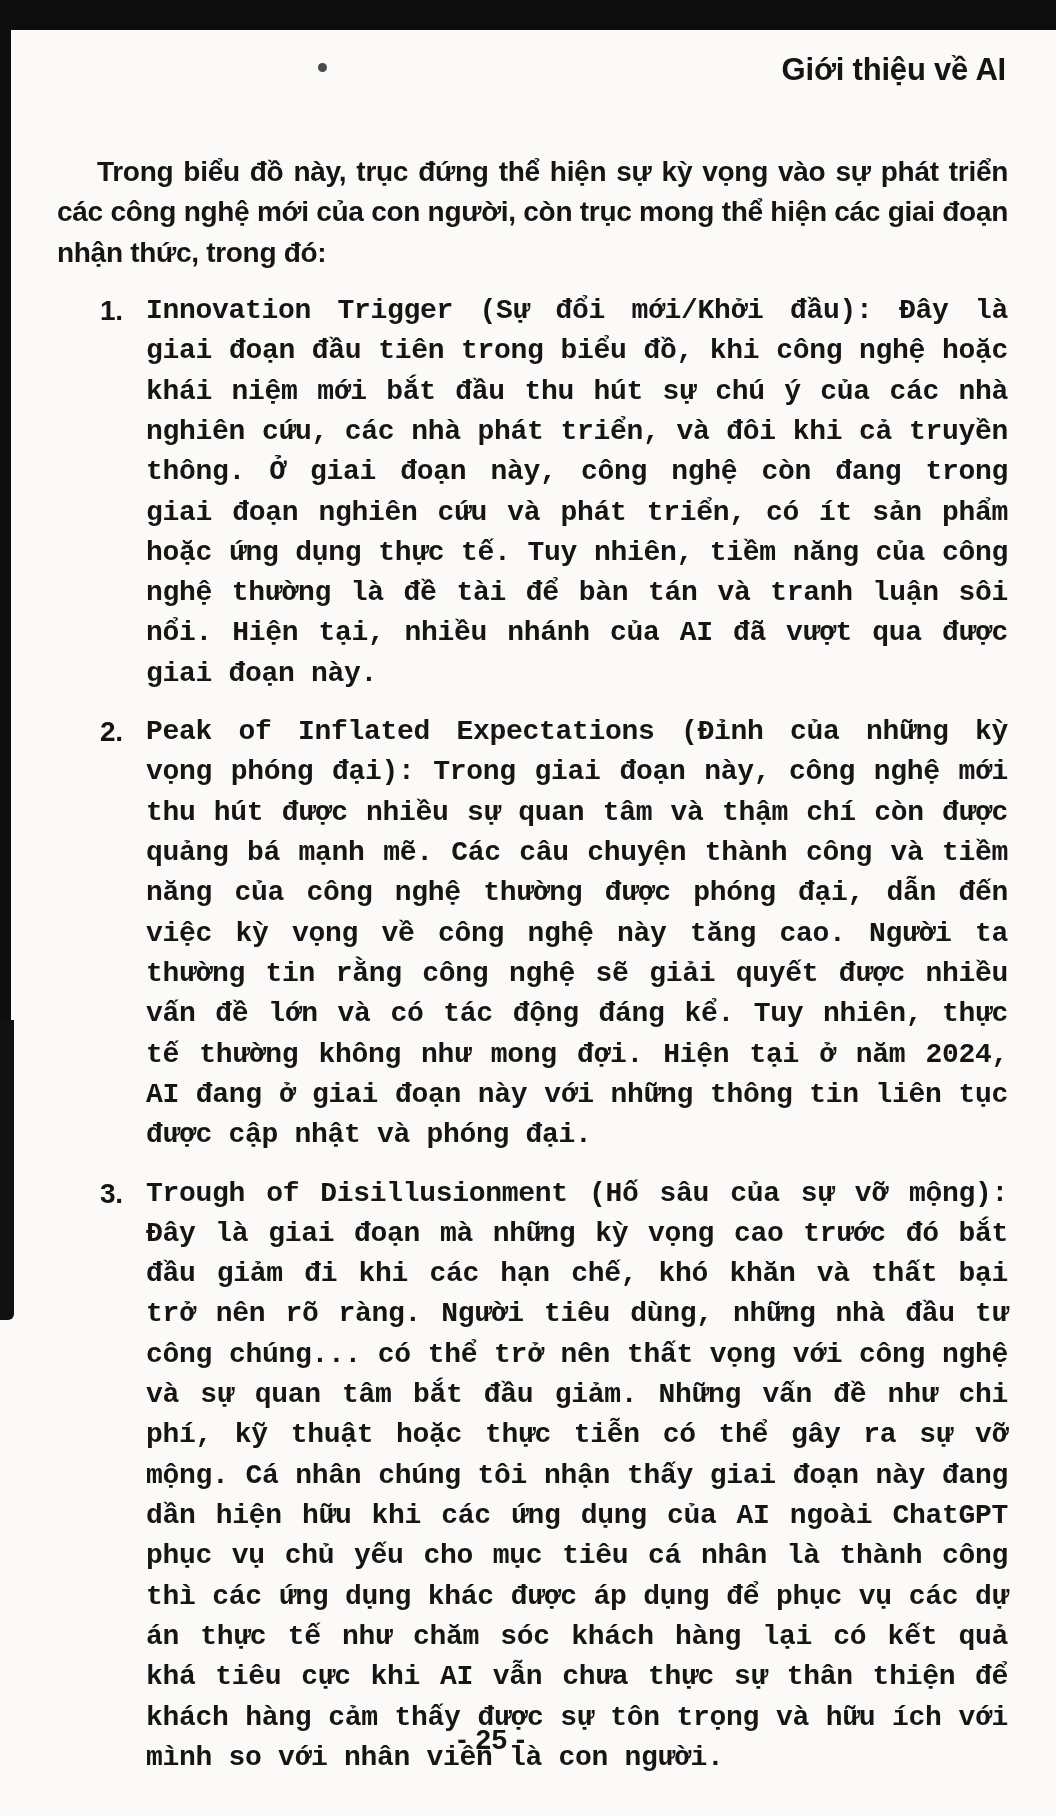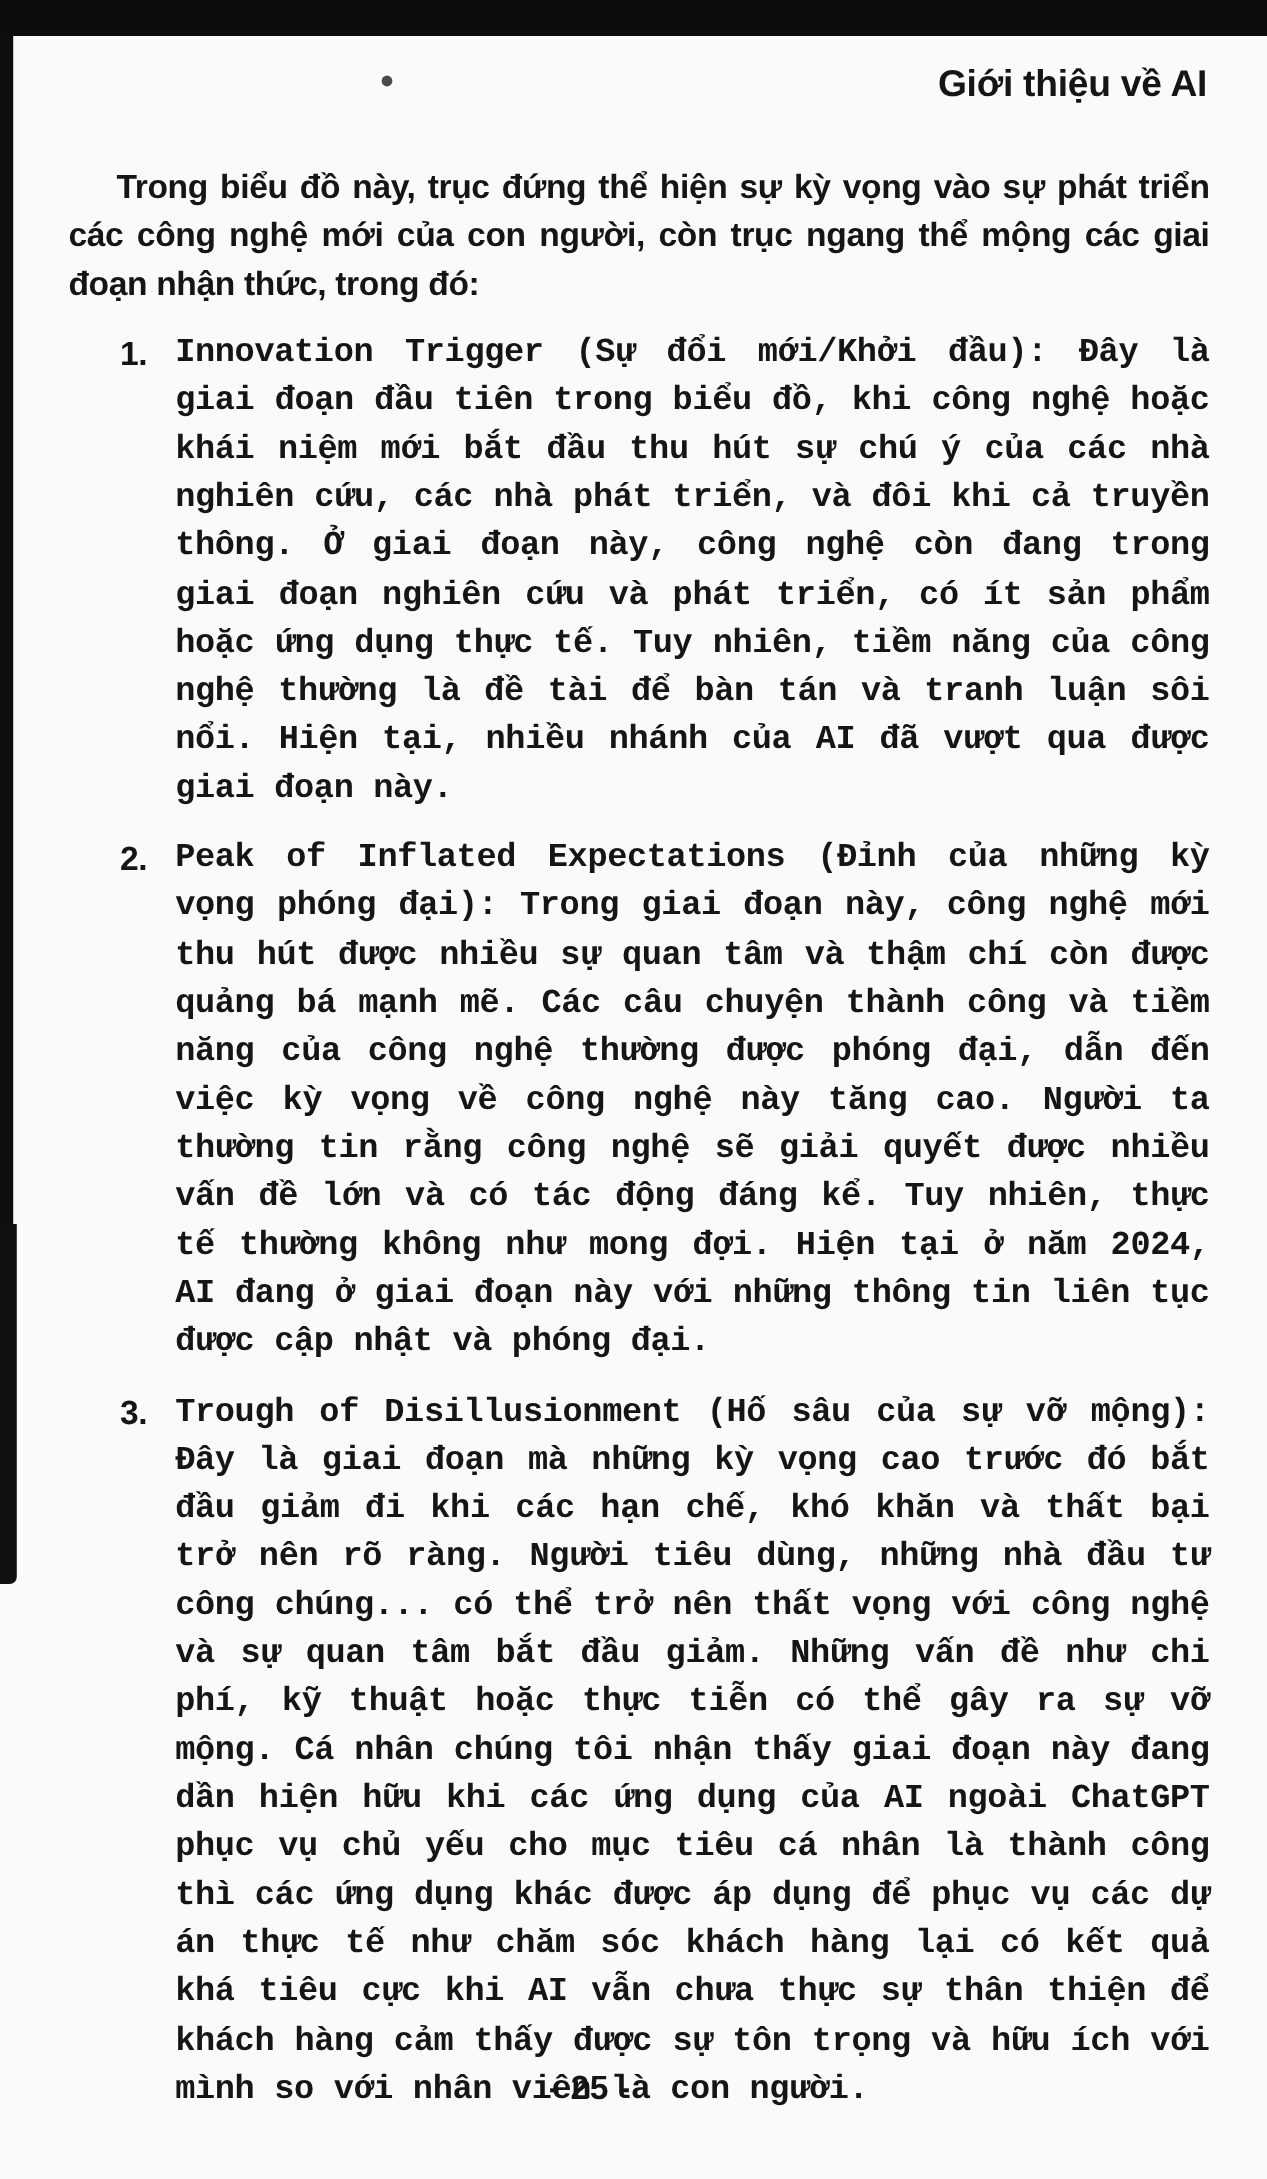--- a/index.html
+++ b/index.html
@@ -48,21 +48,21 @@
     width: 1056px; height: 1816px;
     box-sizing: border-box;
     padding: 52px 48px 0 57px;
   }
 
   .header {
     text-align: right;
     font-size: 31px;
     letter-spacing: -0.2px;
     padding-right: 2px;
-    margin: 0 0 48px 0;
+    margin: 0 0 64px 0;
   }
 
   .body-text {
     font-size: 28px;
     line-height: 1.44;
     letter-spacing: -0.3px;
     text-align: justify;
   }
 
   .intro {
@@ -104,21 +104,21 @@
 <div class="page-mark"></div>
 
 <div class="page">
 
   <div class="header">
     <span>Giới thiệu về AI</span>
   </div>
 
   <div class="body-text">
 
-    <p class="intro">Trong biểu đồ này, trục đứng thể hiện sự kỳ vọng vào sự phát triển các công nghệ mới của con người, còn trục ngang thể mộng các giai đoạn nhận thức, trong đó:</p>
+    <p class="intro">Trong biểu đồ này, trục đứng thể hiện sự kỳ vọng vào sự phát triển các công nghệ mới của con người, còn trục mong thể hiện các giai đoạn nhận thức, trong đó:</p>
 
     <div class="list">
 
       <div class="list-item">
         <span class="item-number">1.</span>
         <span class="item-text">Innovation Trigger (Sự đổi mới/Khởi đầu): Đây là giai đoạn đầu tiên trong biểu đồ, khi công nghệ hoặc khái niệm mới bắt đầu thu hút sự chú ý của các nhà nghiên cứu, các nhà phát triển, và đôi khi cả truyền thông. Ở giai đoạn này, công nghệ còn đang trong giai đoạn nghiên cứu và phát triển, có ít sản phẩm hoặc ứng dụng thực tế. Tuy nhiên, tiềm năng của công nghệ thường là đề tài để bàn tán và tranh luận sôi nổi. Hiện tại, nhiều nhánh của AI đã vượt qua được giai đoạn này.</span>
       </div>
 
       <div class="list-item">
         <span class="item-number">2.</span>

